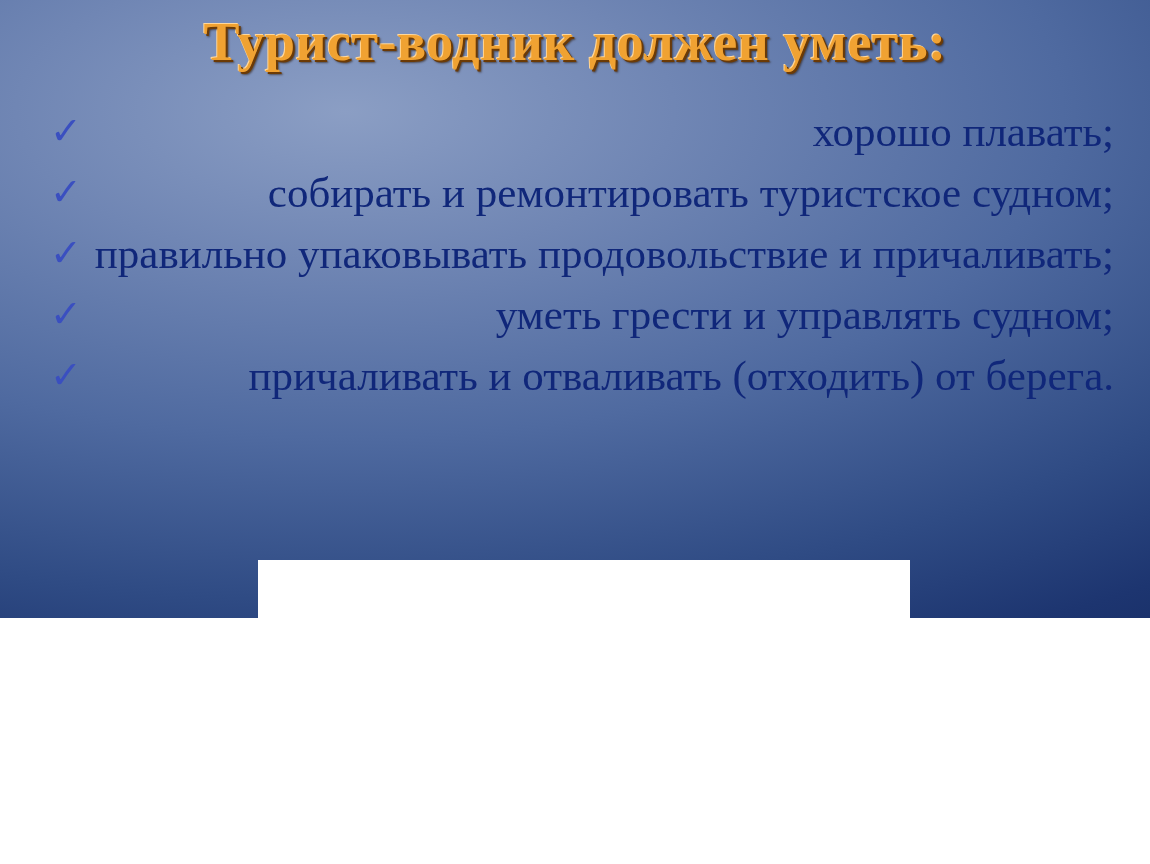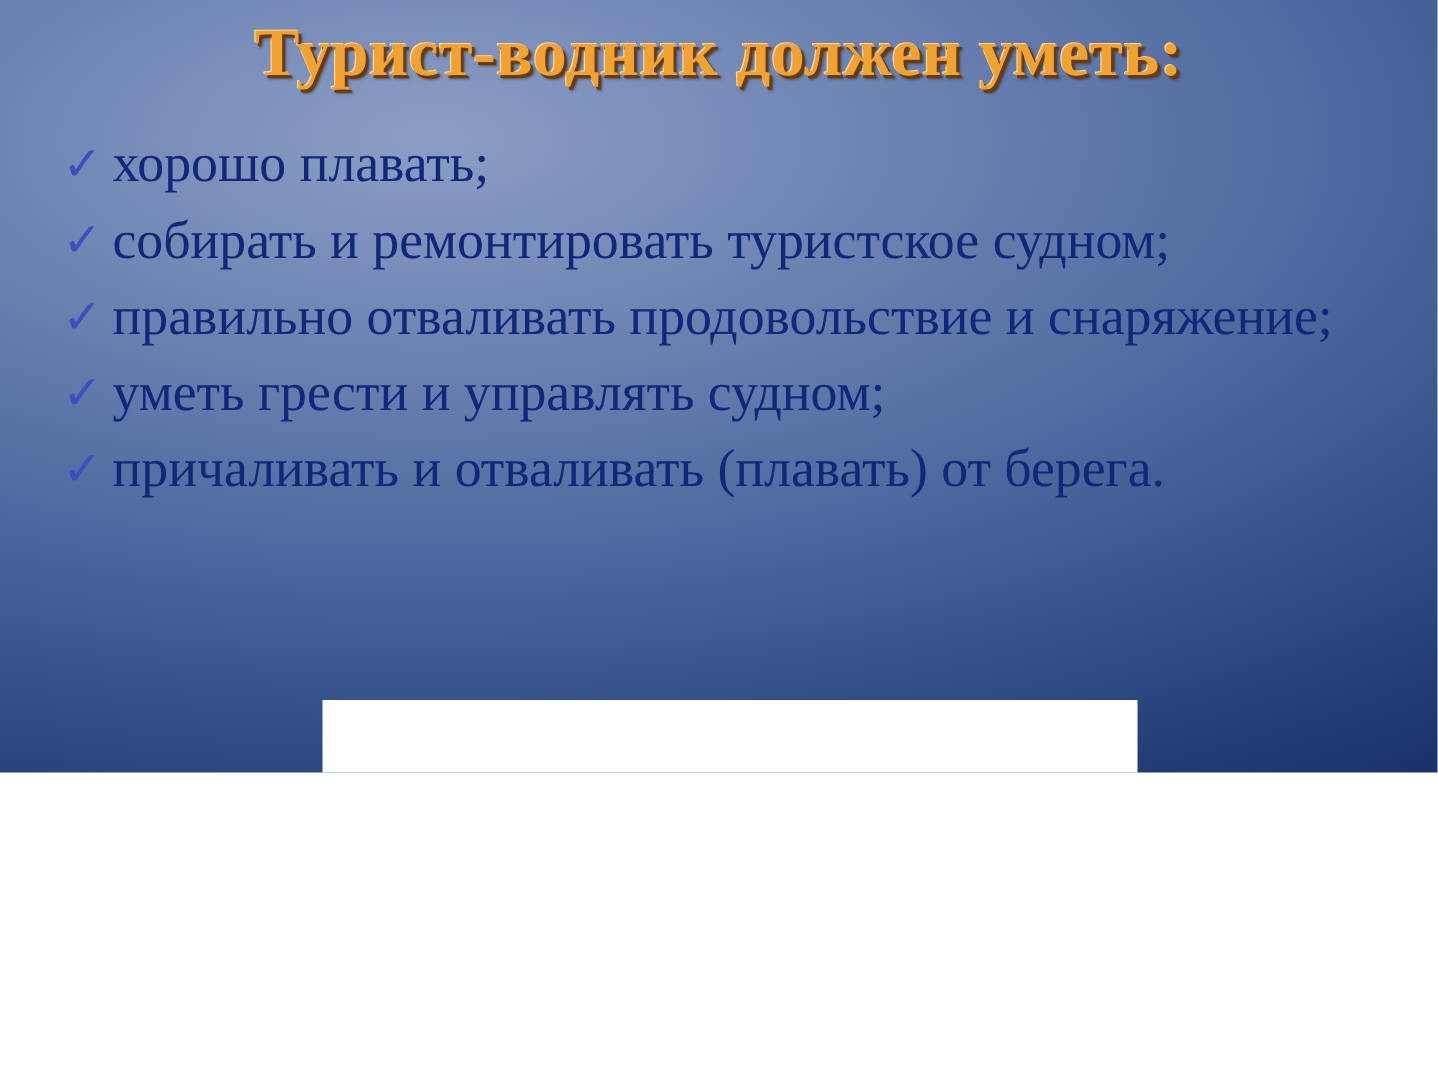--- a/index.html
+++ b/index.html
@@ -57,21 +57,21 @@
     font-family: "DejaVu Sans", sans-serif;
     text-align: left;
     margin-left: 6px;
   }
   .bullet-text {
     flex: 1 1 auto;
     color: #10277a;
     font-family: "Liberation Serif", serif;
     font-size: 43px;
     line-height: 54px;
-    text-align: left;
+    text-align: right;
     padding-top: 1px;
   }
   
   .photo {
     position: absolute;
     left: 258px;
     top: 560px;
     width: 652px;
     height: 304px;
     background: #ffffff;
@@ -121,31 +121,31 @@
       <span class="bullet-text">хорошо плавать;</span>
     </div>
 
     <div class="bullet">
       <span class="check">✓</span>
       <span class="bullet-text">собирать и ремонтировать туристское судном;</span>
     </div>
 
     <div class="bullet">
       <span class="check">✓</span>
-      <span class="bullet-text">правильно отваливать продовольствие и снаряжение;</span>
+      <span class="bullet-text">правильно упаковывать продовольствие и причаливать;</span>
     </div>
 
     <div class="bullet">
       <span class="check">✓</span>
       <span class="bullet-text">уметь грести и управлять судном;</span>
     </div>
 
     <div class="bullet">
       <span class="check">✓</span>
-      <span class="bullet-text">причаливать и отваливать (плавать) от берега.</span>
+      <span class="bullet-text">причаливать и отваливать (отходить) от берега.</span>
     </div>
 
   </div>
 
   <div class="photo">
     <div class="water-edge"></div>
     <div class="water"></div>
 
     <div class="spray" style="left:18px; top:96px; width:10px; height:6px;"></div>
     <div class="spray" style="left:40px; top:110px; width:7px; height:5px;"></div>

